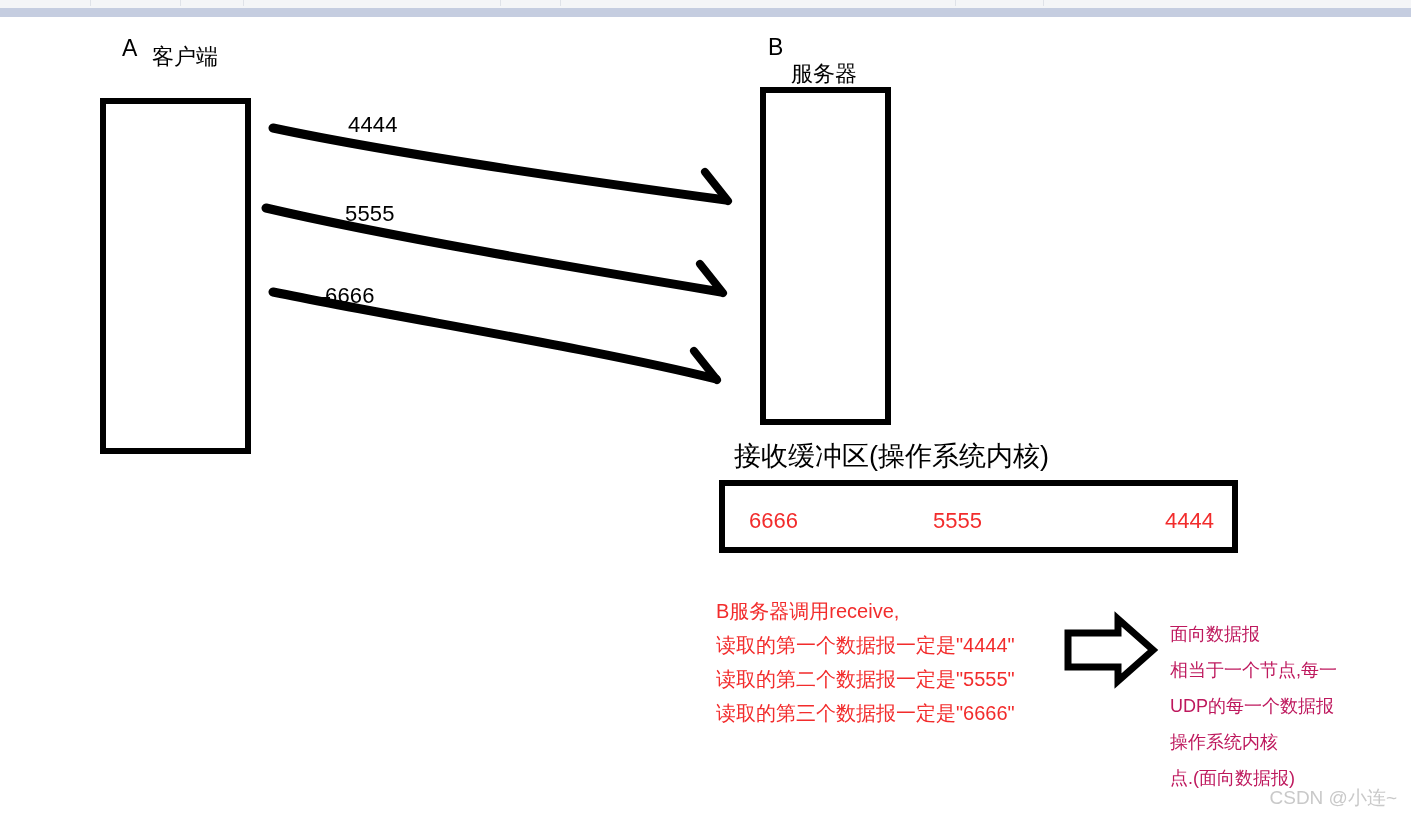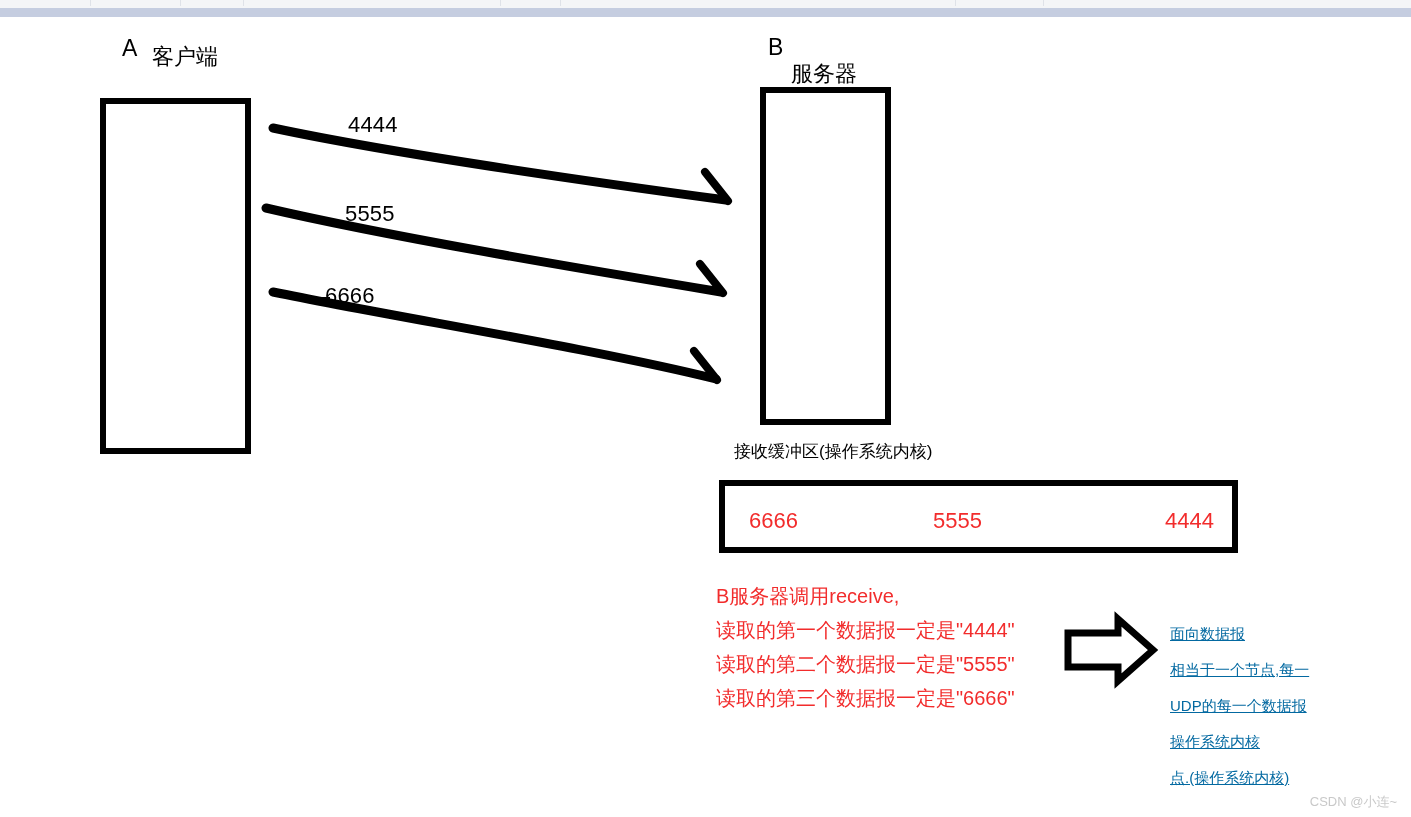--- a/index.html
+++ b/index.html
@@ -57,63 +57,62 @@
     font-size: 23px;
   }
   .lbl-cn {
     font-size: 22px;
   }
   .lbl-num {
     font-size: 22px;
     letter-spacing: 0.2px;
   }
   .lbl-buf {
-    font-size: 17px;
+    font-size: 27px;
     text-align: right;
   }
   .buf-num {
     position: absolute;
     color: #f22c2c;
     font-size: 22px;
     white-space: nowrap;
     line-height: 1;
   }
   .redblock {
     position: absolute;
     left: 716px;
-    top: 579px;
+    top: 594px;
     width: 340px;
   }
   .redblock .rline {
     color: #f22c2c;
     font-size: 20px;
     line-height: 34px;
     white-space: nowrap;
   }
   .noteblock {
     position: absolute;
     left: 1170px;
     top: 616px;
     width: 240px;
   }
   .noteblock .nline {
-    color: #0369a1;
-    font-size: 15px;
+    color: #be185d;
+    font-size: 18px;
     line-height: 36px;
     white-space: nowrap;
-    text-decoration: underline;
   }
 
   
   .watermark {
     position: absolute;
     right: 14px;
     bottom: 6px;
     color: #c9c9c9;
-    font-size: 13px;
+    font-size: 19px;
     white-space: nowrap;
   }
 
   
   #arrows {
     position: absolute;
     left: 0; top: 0;
     width: 1411px; height: 817px;
     pointer-events: none;
   }
@@ -183,18 +182,18 @@
     <div class="rline">读取的第一个数据报一定是"4444"</div>
     <div class="rline">读取的第二个数据报一定是"5555"</div>
     <div class="rline">读取的第三个数据报一定是"6666"</div>
   </div>
 
   <div class="noteblock">
     <div class="nline">面向数据报</div>
     <div class="nline">相当于一个节点,每一</div>
     <div class="nline">UDP的每一个数据报</div>
     <div class="nline">操作系统内核</div>
-    <div class="nline">点.(操作系统内核)</div>
+    <div class="nline">点.(面向数据报)</div>
   </div>
 
   <div class="watermark">CSDN @小连~</div>
 
 </div>
 
 </body></html>

